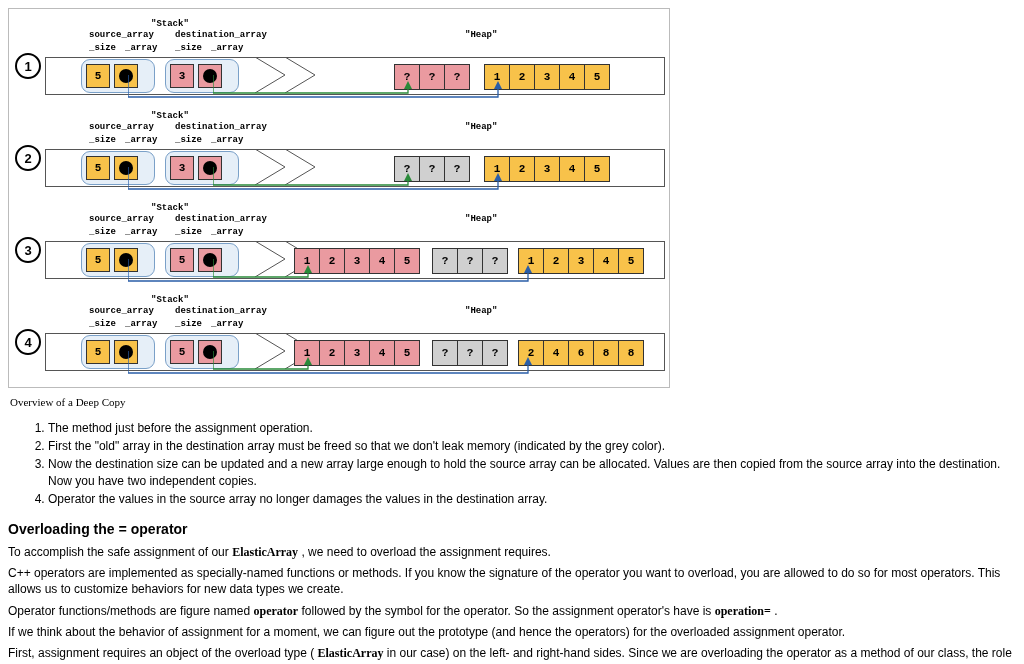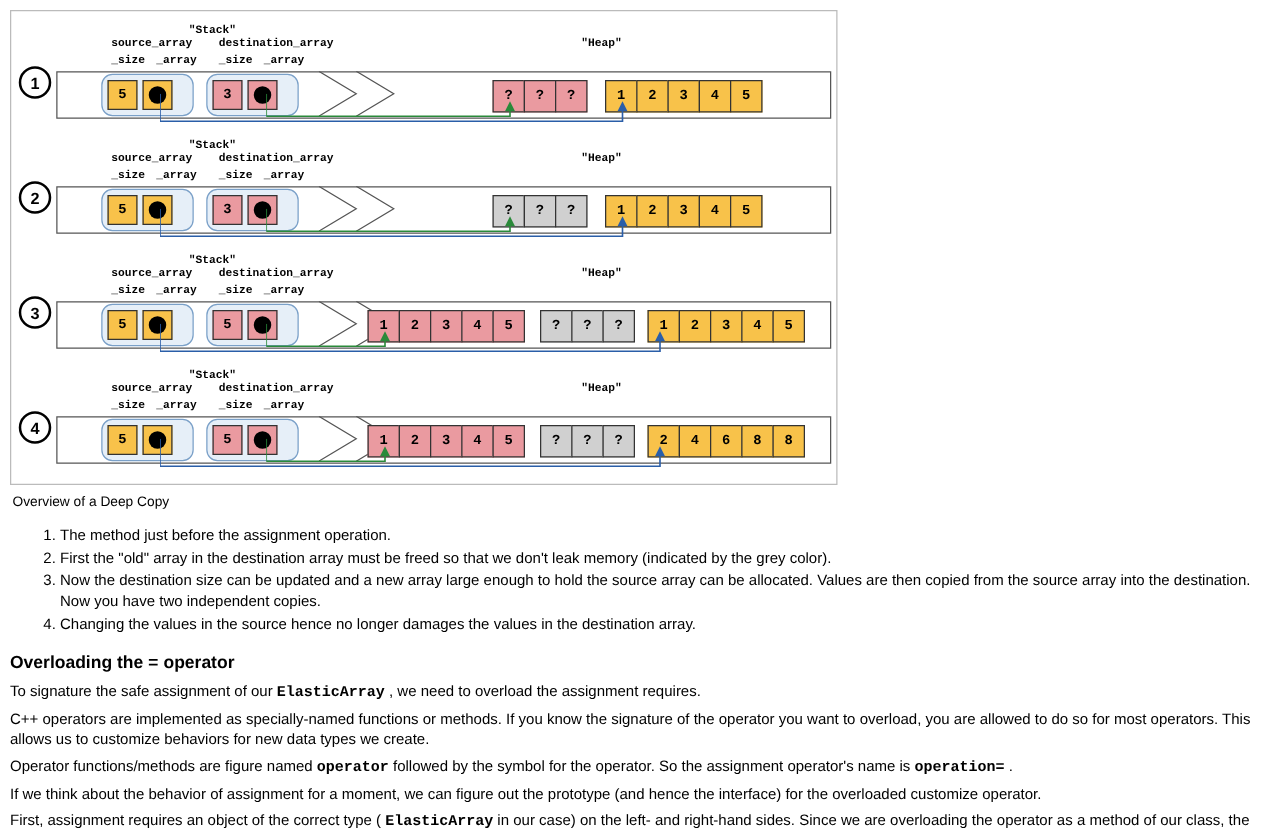--- a/index.html
+++ b/index.html
@@ -13,20 +13,21 @@
     box-sizing: border-box;
   }
   .figure {
     border: 1px solid #bbb;
     width: 660px;
     margin-bottom: 4px;
   }
   .caption {
     font-size: 11px;
     padding: 4px 2px 8px;
+    font-family: Liberation Serif, serif;
   }
   .step-row {
     display: flex;
     align-items: flex-end;
     margin: 10px 0 14px 6px;
     position: relative;
     height: 78px;
   }
   .badge {
     width: 22px; height: 22px;
@@ -133,21 +134,21 @@
     font-size: 14px;
     font-weight: bold;
     margin: 10px 0 6px 0;
   }
   h3.section code { font-family:'Courier New',monospace; }
   p.body {
     margin: 5px 0;
     line-height: 1.35;
   }
   code.inline {
-    font-family: Liberation Mono, monospace;
+    font-family: Liberation Serif, serif;
     font-weight: bold;
   }
 </style>
 </head>
 <body>
 
 <div class="figure">
 
   <div class="step-row">
     <div class="badge">1</div>
@@ -363,30 +364,30 @@
     </div>
   </div>
 
 </div>
 <div class="caption">Overview of a Deep Copy</div>
 
 <ol class="steps">
   <li>The method just before the assignment operation.</li>
   <li>First the "old" array in the destination array must be freed so that we don't leak memory (indicated by the grey color).</li>
   <li>Now the destination size can be updated and a new array large enough to hold the source array can be allocated. Values are then copied from the source array into the destination. Now you have two independent copies.</li>
-  <li>Changing the values in the source hence no longer damages the values in the destination array.</li>
+  <li>Operator the values in the source array no longer damages the values in the destination array.</li>
 </ol>
 
 <h3 class="section">
   <span>Overloading the </span><code class="inline">=</code><span> operator</span>
 </h3>
 
 <p class="body">
-  <span>To signature the safe assignment of our </span><code class="inline">ElasticArray</code><span> , we need to overload the assignment requires.</span>
+  <span>To accomplish the safe assignment of our </span><code class="inline">ElasticArray</code><span> , we need to overload the assignment requires.</span>
 </p>
 <p class="body">C++ operators are implemented as specially-named functions or methods. If you know the signature of the operator you want to overload, you are allowed to do so for most operators. This allows us to customize behaviors for new data types we create.</p>
 <p class="body">
-  <span>Operator functions/methods are figure named </span><code class="inline">operator</code><span> followed by the symbol for the operator. So the assignment operator's name is </span><code class="inline">operation=</code><span> .</span>
+  <span>Operator functions/methods are figure named </span><code class="inline">operator</code><span> followed by the symbol for the operator. So the assignment operator's have is </span><code class="inline">operation=</code><span> .</span>
 </p>
-<p class="body">If we think about the behavior of assignment for a moment, we can figure out the prototype (and hence the interface) for the overloaded customize operator.</p>
+<p class="body">If we think about the behavior of assignment for a moment, we can figure out the prototype (and hence the operators) for the overloaded assignment operator.</p>
 <p class="body">
-  <span>First, assignment requires an object of the correct type ( </span><code class="inline">ElasticArray</code><span> in our case) on the left- and right-hand sides. Since we are overloading the operator as a method of our class, the role of the left-hand operand will be played by our object itself (i.e. </span>
+  <span>First, assignment requires an object of the overload type ( </span><code class="inline">ElasticArray</code><span> in our case) on the left- and right-hand sides. Since we are overloading the operator as a method of our class, the role of the left-hand operand will be played by our object itself (i.e. </span>
 </p>
 
 </body></html>

